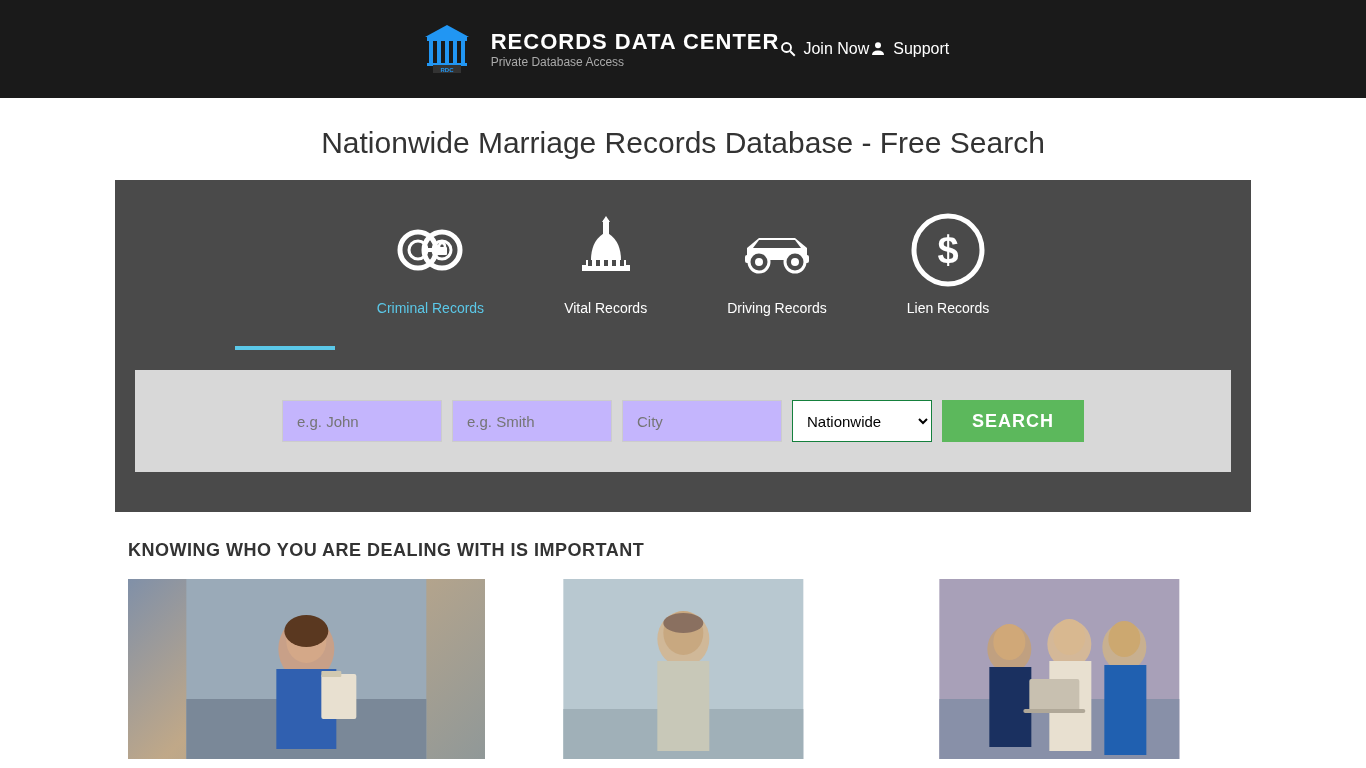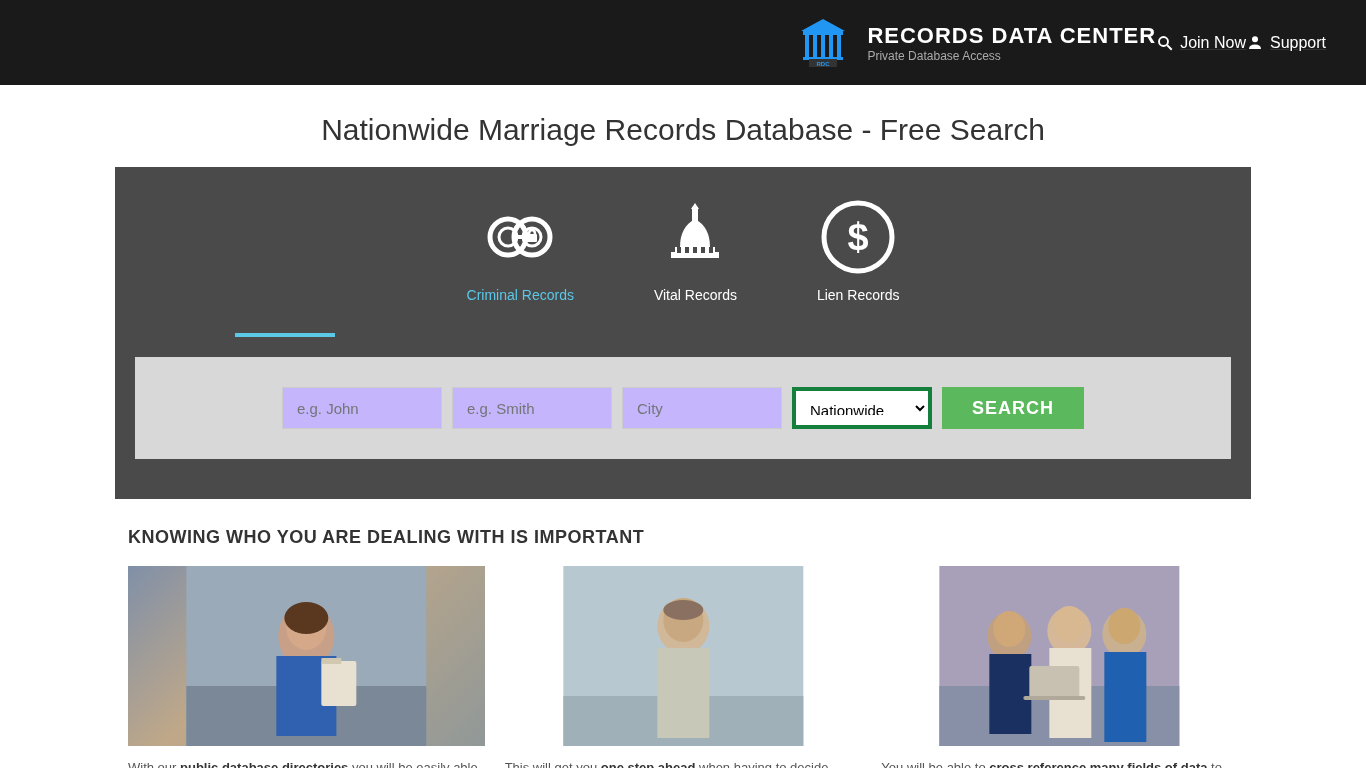--- a/index.html
+++ b/index.html
@@ -1,24 +1,24 @@
 <!DOCTYPE html>
 <html><head>
   <meta charset="utf-8">
   <style>
     * { margin: 0; padding: 0; box-sizing: border-box; }
     body { font-family: Arial, sans-serif; background: #fff; color: #333; }
 
     
     .header {
       background: #1a1a1a;
-      height: 85px;
-      display: flex;
-      align-items: center;
-      justify-content: flex-end;
+      height: 98px;
+      display: flex;
+      align-items: center;
+      justify-content: center;
       padding: 0 40px;
     }
     .logo-area {
       display: flex;
       align-items: center;
       gap: 14px;
     }
     .logo-icon {
       width: 60px;
       height: 60px;
@@ -33,21 +33,20 @@
       font-weight: bold;
       letter-spacing: 1px;
     }
     .logo-subtitle {
       color: #aaa;
       font-size: 12px;
     }
     .header-nav {
       display: flex;
       align-items: center;
-      text-decoration: underline;
     }
     .header-nav-item {
       color: #fff;
       font-size: 16px;
       display: flex;
       align-items: center;
       gap: 6px;
       cursor: pointer;
       text-decoration: none;
     }
@@ -124,21 +123,21 @@
       background: #c4b5fd;
       height: 42px;
       outline: none;
     }
     .search-input-first { width: 160px; }
     .search-input-last { width: 160px; }
     .search-input-city { width: 160px; }
     .search-select {
       padding: 10px 10px;
       font-size: 15px;
-      border: 4px solid #15803d;
+      border: 1px solid #15803d;
       background: #fff;
       height: 42px;
       width: 140px;
       outline: none;
     }
     .search-button {
       background: #5cb85c;
       color: #fff;
       font-size: 18px;
       font-weight: bold;
@@ -275,20 +274,39 @@
           <rect x="22" y="50" width="4" height="6" fill="#4a4a4a"></rect>
           <rect x="30" y="50" width="4" height="6" fill="#4a4a4a"></rect>
           <rect x="38" y="50" width="4" height="6" fill="#4a4a4a"></rect>
           <rect x="46" y="50" width="4" height="6" fill="#4a4a4a"></rect>
           <rect x="54" y="50" width="4" height="6" fill="#4a4a4a"></rect>
         </svg>
       </div>
       <span class="category-label">Vital Records</span>
     </div>
 
+    <div class="category-tab">
+      <div class="category-icon">
+        <svg width="80" height="80" viewBox="0 0 80 80" fill="none" xmlns="http://www.w3.org/2000/svg">
+
+          <path d="M10 50 L10 38 L22 28 L58 28 L70 38 L70 50 Z" fill="white"></path>
+
+          <path d="M22 30 L16 38 L64 38 L58 30 Z" fill="#4a4a4a"></path>
+
+          <circle cx="22" cy="52" r="10" fill="#4a4a4a" stroke="white" stroke-width="3"></circle>
+          <circle cx="22" cy="52" r="4" fill="white"></circle>
+          <circle cx="58" cy="52" r="10" fill="#4a4a4a" stroke="white" stroke-width="3"></circle>
+          <circle cx="58" cy="52" r="4" fill="white"></circle>
+
+          <rect x="8" y="45" width="5" height="8" rx="2" fill="white"></rect>
+          <rect x="67" y="45" width="5" height="8" rx="2" fill="white"></rect>
+        </svg>
+      </div>
+      <span class="category-label">Driving Records</span>
+    </div>
 
     <div class="category-tab">
       <div class="category-icon">
         <svg width="80" height="80" viewBox="0 0 80 80" fill="none" xmlns="http://www.w3.org/2000/svg">
           <circle cx="40" cy="40" r="34" stroke="white" stroke-width="5" fill="none"></circle>
           <text x="40" y="53" text-anchor="middle" font-size="38" fill="white" font-family="Arial" font-weight="bold">$</text>
         </svg>
       </div>
       <span class="category-label">Lien Records</span>
     </div>

